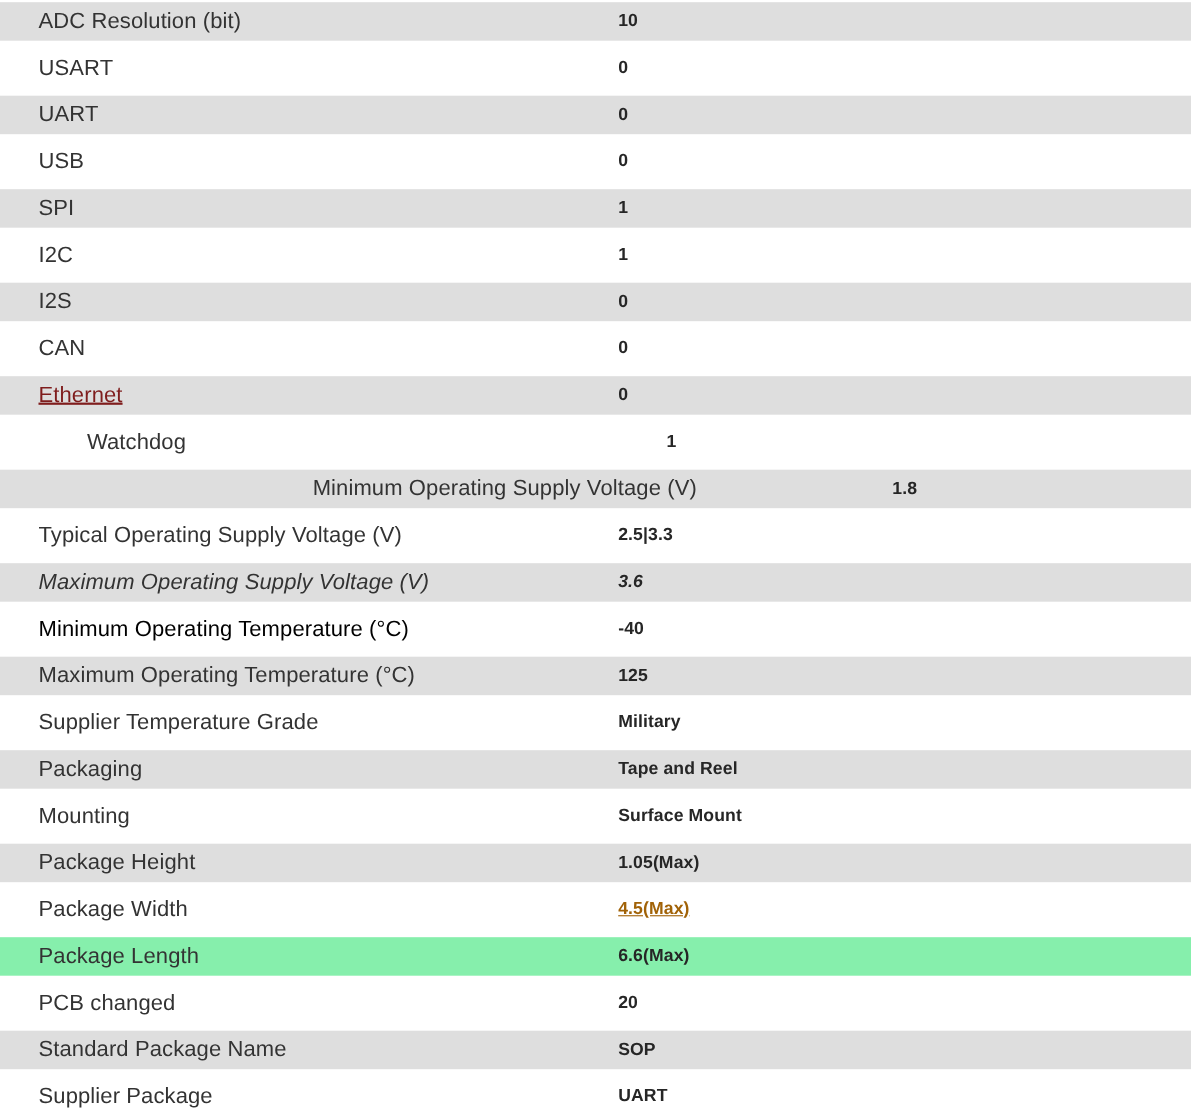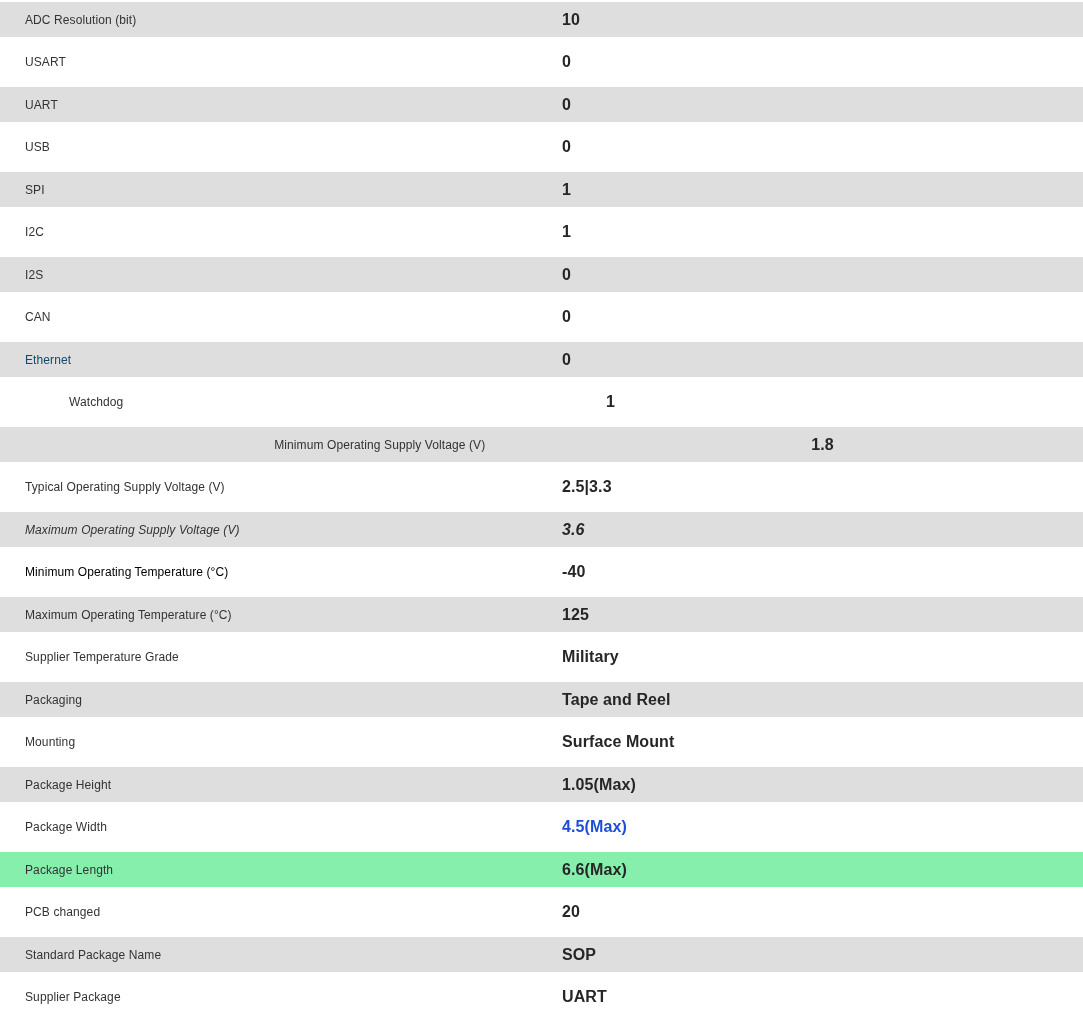--- a/index.html
+++ b/index.html
@@ -23,22 +23,22 @@
     height: 35px;
     margin-bottom: 7.5px;
     width: 100%;
   }
   .spec-row.alt {
     background: #dedede;
   }
   .spec-label {
     box-sizing: border-box;
     flex: 0 0 562px;
-    padding-left: 25px;
-    font-size: 12px;
+    padding-left: 35px;
+    font-size: 20px;
     letter-spacing: 0.1px;
     color: #333333;
     white-space: nowrap;
   }
   .spec-value {
     font-size: 16px;
     font-weight: 700;
     letter-spacing: 0.1px;
     color: #262626;
     white-space: nowrap;
@@ -82,21 +82,21 @@
     <span class="spec-label" style="color: rgb(51, 51, 51);">I2S</span>
     <span class="spec-value" style="color: rgb(38, 38, 38);">0</span>
   </div>
 
   <div class="spec-row">
     <span class="spec-label" style="color: rgb(51, 51, 51);">CAN</span>
     <span class="spec-value" style="color: rgb(38, 38, 38);">0</span>
   </div>
 
   <div class="spec-row alt" style="background: rgb(222, 222, 222);">
-    <span class="spec-label" style="color: #0c4a6e;">Ethernet</span>
+    <span class="spec-label" style="color: #7f1d1d; text-decoration: underline;">Ethernet</span>
     <span class="spec-value" style="color: rgb(38, 38, 38);">0</span>
   </div>
 
   <div class="spec-row">
     <span class="spec-label" style="color: rgb(51, 51, 51); margin-left: 44px;">Watchdog</span>
     <span class="spec-value" style="color: rgb(38, 38, 38);">1</span>
   </div>
 
   <div class="spec-row alt" style="background: rgb(222, 222, 222); justify-content: center;">
     <span class="spec-label" style="color: rgb(51, 51, 51);">Minimum Operating Supply Voltage (V)</span>
@@ -138,21 +138,21 @@
     <span class="spec-value" style="color: rgb(38, 38, 38);">Surface Mount</span>
   </div>
 
   <div class="spec-row alt" style="background: rgb(222, 222, 222);">
     <span class="spec-label" style="color: rgb(51, 51, 51);">Package Height</span>
     <span class="spec-value" style="color: rgb(38, 38, 38);">1.05(Max)</span>
   </div>
 
   <div class="spec-row">
     <span class="spec-label" style="color: rgb(51, 51, 51);">Package Width</span>
-    <span class="spec-value" style="color: #1d4ed8;">4.5(Max)</span>
+    <span class="spec-value" style="color: #a16207; text-decoration: underline;">4.5(Max)</span>
   </div>
 
   <div class="spec-row alt" style="background: #86efac;">
     <span class="spec-label" style="color: rgb(51, 51, 51);">Package Length</span>
     <span class="spec-value" style="color: rgb(38, 38, 38);">6.6(Max)</span>
   </div>
 
   <div class="spec-row">
     <span class="spec-label" style="color: rgb(51, 51, 51);">PCB changed</span>
     <span class="spec-value" style="color: rgb(38, 38, 38);">20</span>

